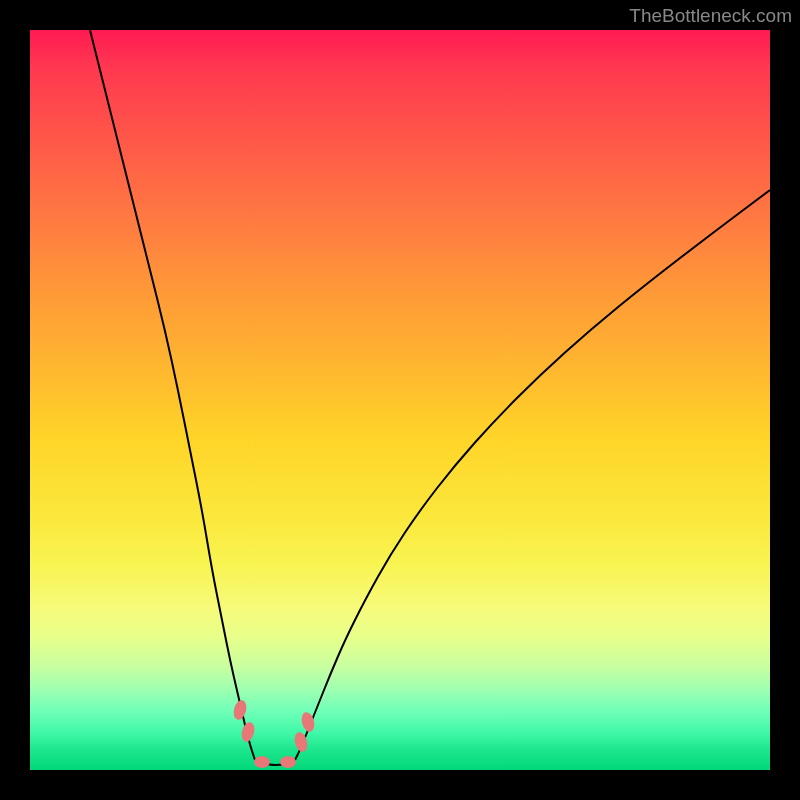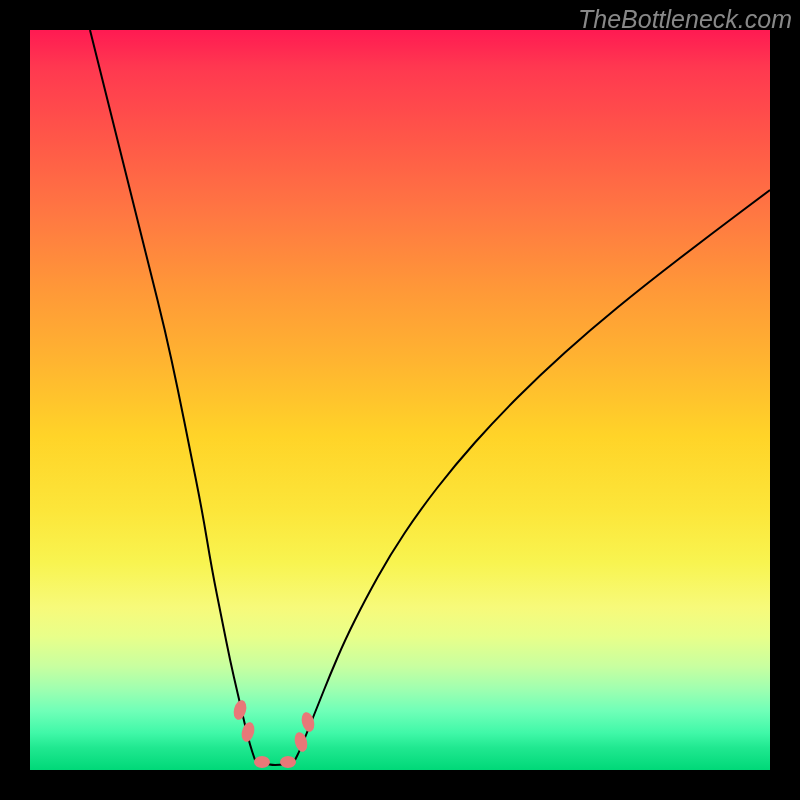--- a/index.html
+++ b/index.html
@@ -40,23 +40,22 @@
         #70ffb8 92%,
         #40f8a8 95%,
         #20e890 97%,
         #00d878 100%);
     }
     .watermark {
       position: absolute;
       top: 5px;
       right: 8px;
       color: #888;
-      font-size: 25px;
+      font-size: 19px;
       z-index: 10;
-      font-style: italic;
     }
     .curve-svg {
       position: absolute;
       width: 100%;
       height: 100%;
       top: 0;
       left: 0;
     }
     .marker {
       fill: #e87878;

